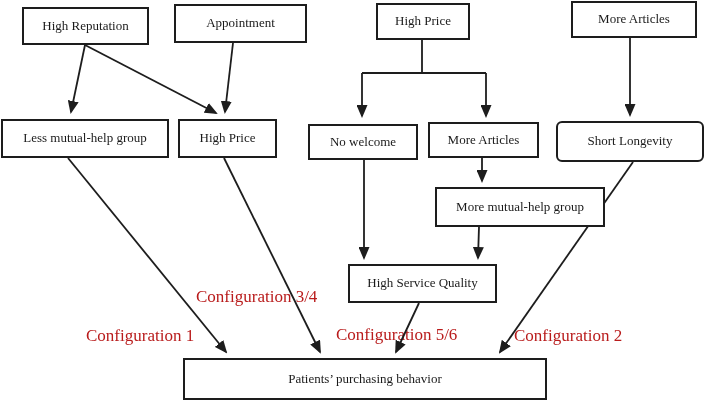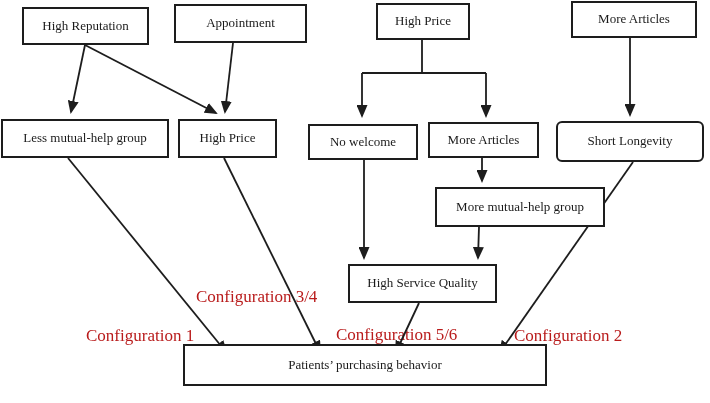--- a/index.html
+++ b/index.html
@@ -116,17 +116,17 @@
   </div>
 
   <div class="node" style="left:395px; top:187px; width:170px; height:40px;margin-left:40px;">
     <span>More mutual-help group</span>
   </div>
 
   <div class="node" style="left:348px; top:264px; width:149px; height:39px;">
     <span>High Service Quality</span>
   </div>
 
-  <div class="node" style="left:183px; top:344px; width:364px; height:42px;">
+  <div class="node" style="left:183px; top:358px; width:364px; height:42px;">
     <span>Patients’ purchasing behavior</span>
   </div>
 
 </div>
 
 </body></html>

